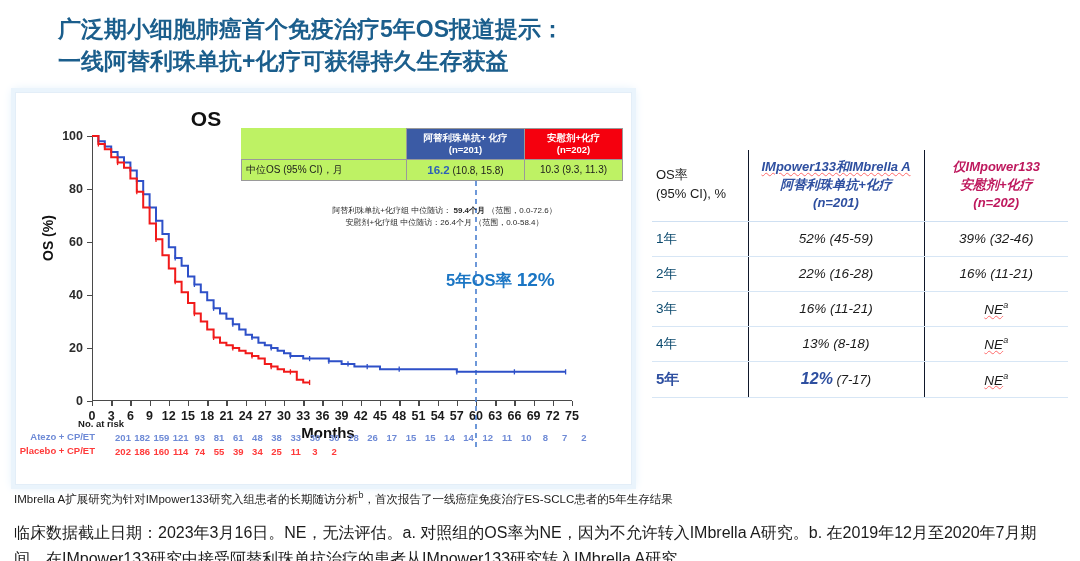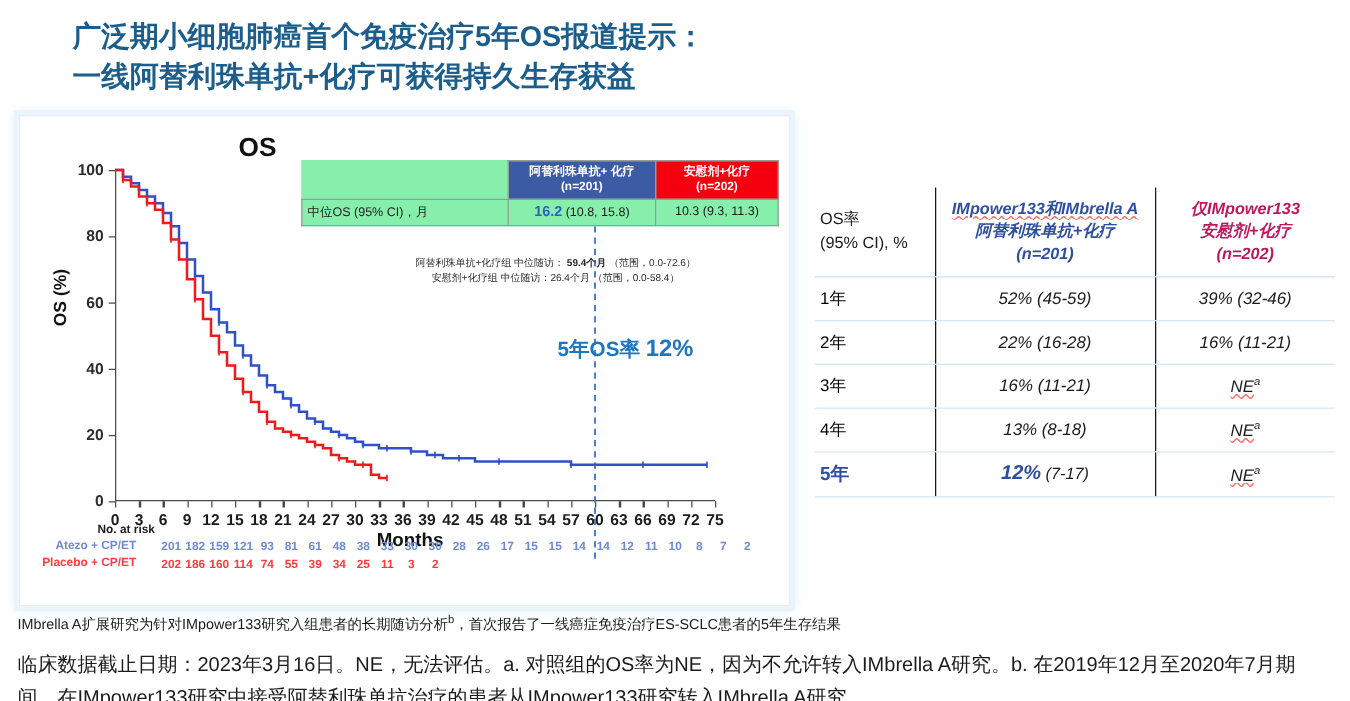--- a/index.html
+++ b/index.html
@@ -63,21 +63,21 @@
   #annot-5yr {
     position: absolute; left: 430px; top: 176px;
     font-size: 16.5px; font-weight: bold; color: #1B76C4;
     white-space: nowrap;
   }
   #annot-5yr .big { font-size: 19px; }
 
   
   #stats-table {
     position: absolute; left: 225px; top: 35px; width: 382px;
-    border-collapse: collapse; font-size: 9.5px; background: #86efac;
+    border-collapse: collapse; font-size: 9.5px; background: #bef264;
   }
   #stats-table td, #stats-table th {
     border: 1px solid #9a9a9a; padding: 3px 4px; vertical-align: middle;
   }
   #stats-table th {
     color: #fff; font-size: 9.5px; text-align: center; line-height: 1.25;
     padding: 3px 2px;
   }
   th.hd-atezo { background: #3B5BA5; width: 118px; }
   th.hd-plac  { background: #F5000E; width: 98px; }
@@ -89,21 +89,21 @@
     text-align: center; font-size: 8px; color: #2b2b2b; line-height: 1.45;
   }
   #stats-fn b { font-weight: bold; }
 
   
   #risk-block { position: absolute; left: 0; top: 325px; width: 617px; }
   #risk-title {
     position: absolute; left: 30px; top: 0; width: 110px;
     font-size: 9.5px; font-weight: bold; color: #1b1b1b; text-align: center;
   }
-  .risk-row { position: absolute; left: 17px; width: 617px; height: 14px; }
+  .risk-row { position: absolute; left: 3px; width: 617px; height: 14px; }
   #risk-row-atezo { top: 14px; }
   #risk-row-plac  { top: 28px; }
   .risk-label {
     position: absolute; right: 100%; margin-right: 0;
     font-size: 9.5px; font-weight: bold; white-space: nowrap;
     transform: translateY(-1px);
   }
   .risk-label-wrap { position: absolute; left: 76px; }
   .risk-num {
     position: absolute; font-size: 9.5px; font-weight: bold;
@@ -128,21 +128,21 @@
     color: #1b1b1b; line-height: 1.45; width: 96px; padding-left: 6px;
   }
   th.os-h1 {
     text-align: center; font-size: 13px; font-weight: bold;
     color: #2E4FA0; line-height: 1.4; width: 176px;
   }
   th.os-h2 {
     text-align: center; font-size: 13px; font-weight: bold;
     color: #be185d; line-height: 1.4; width: 144px;
   }
-  td.os-lab { text-align: left; font-size: 13.5px; color: #000000; padding-left: 6px; }
+  td.os-lab { text-align: left; font-size: 13.5px; color: #0c4a6e; padding-left: 6px; }
   td.os-v { text-align: center; font-size: 13.5px; color: #1b1b1b; }
   tr.hl td.os-lab { color: #2E4FA0; font-weight: bold; font-size: 15px; }
   tr.hl td.os-v1 { color: #2E4FA0; font-weight: bold; font-size: 16px; }
   tr.hl td.os-v1 .ci { color: #1b1b1b; font-weight: normal; font-size: 13px; }
   .sup { font-size: 9px; vertical-align: super; }
   .sqgl { text-decoration: underline; text-decoration-color: #ff6a6a;
           text-decoration-style: wavy; text-decoration-thickness: 1px; }
 
   
   #fn1 {

